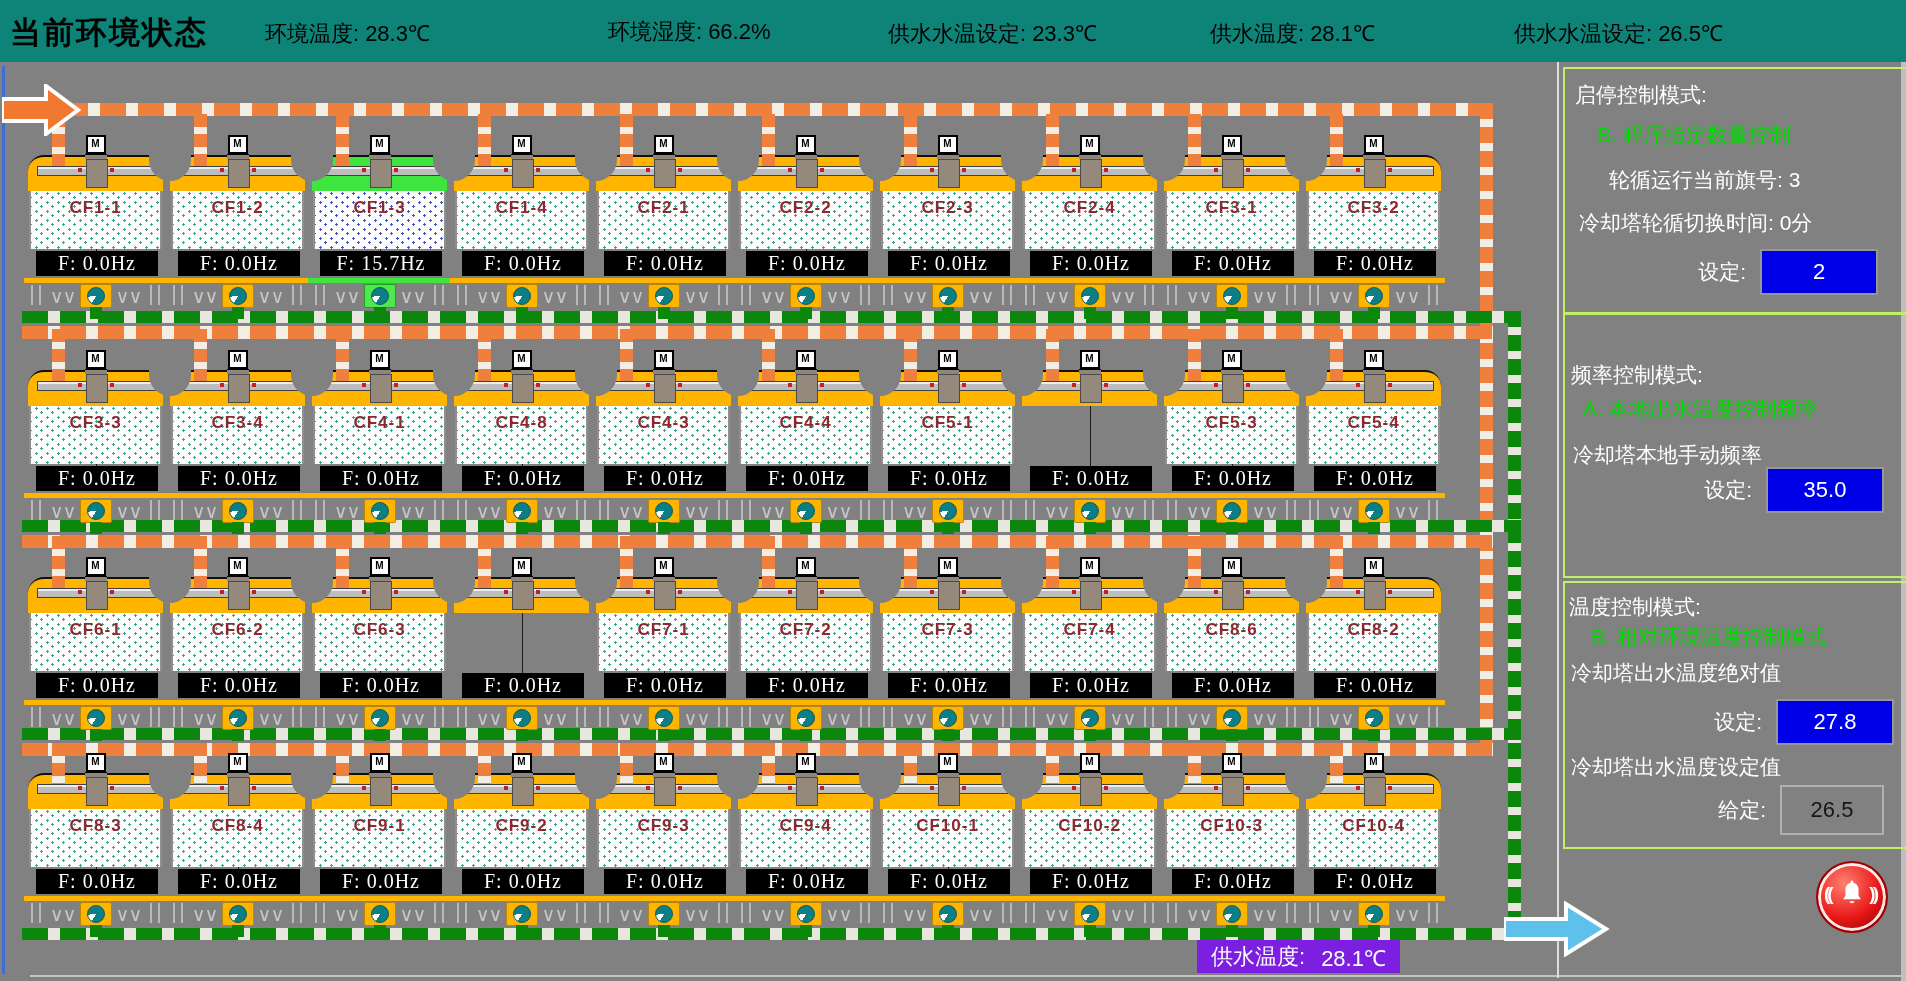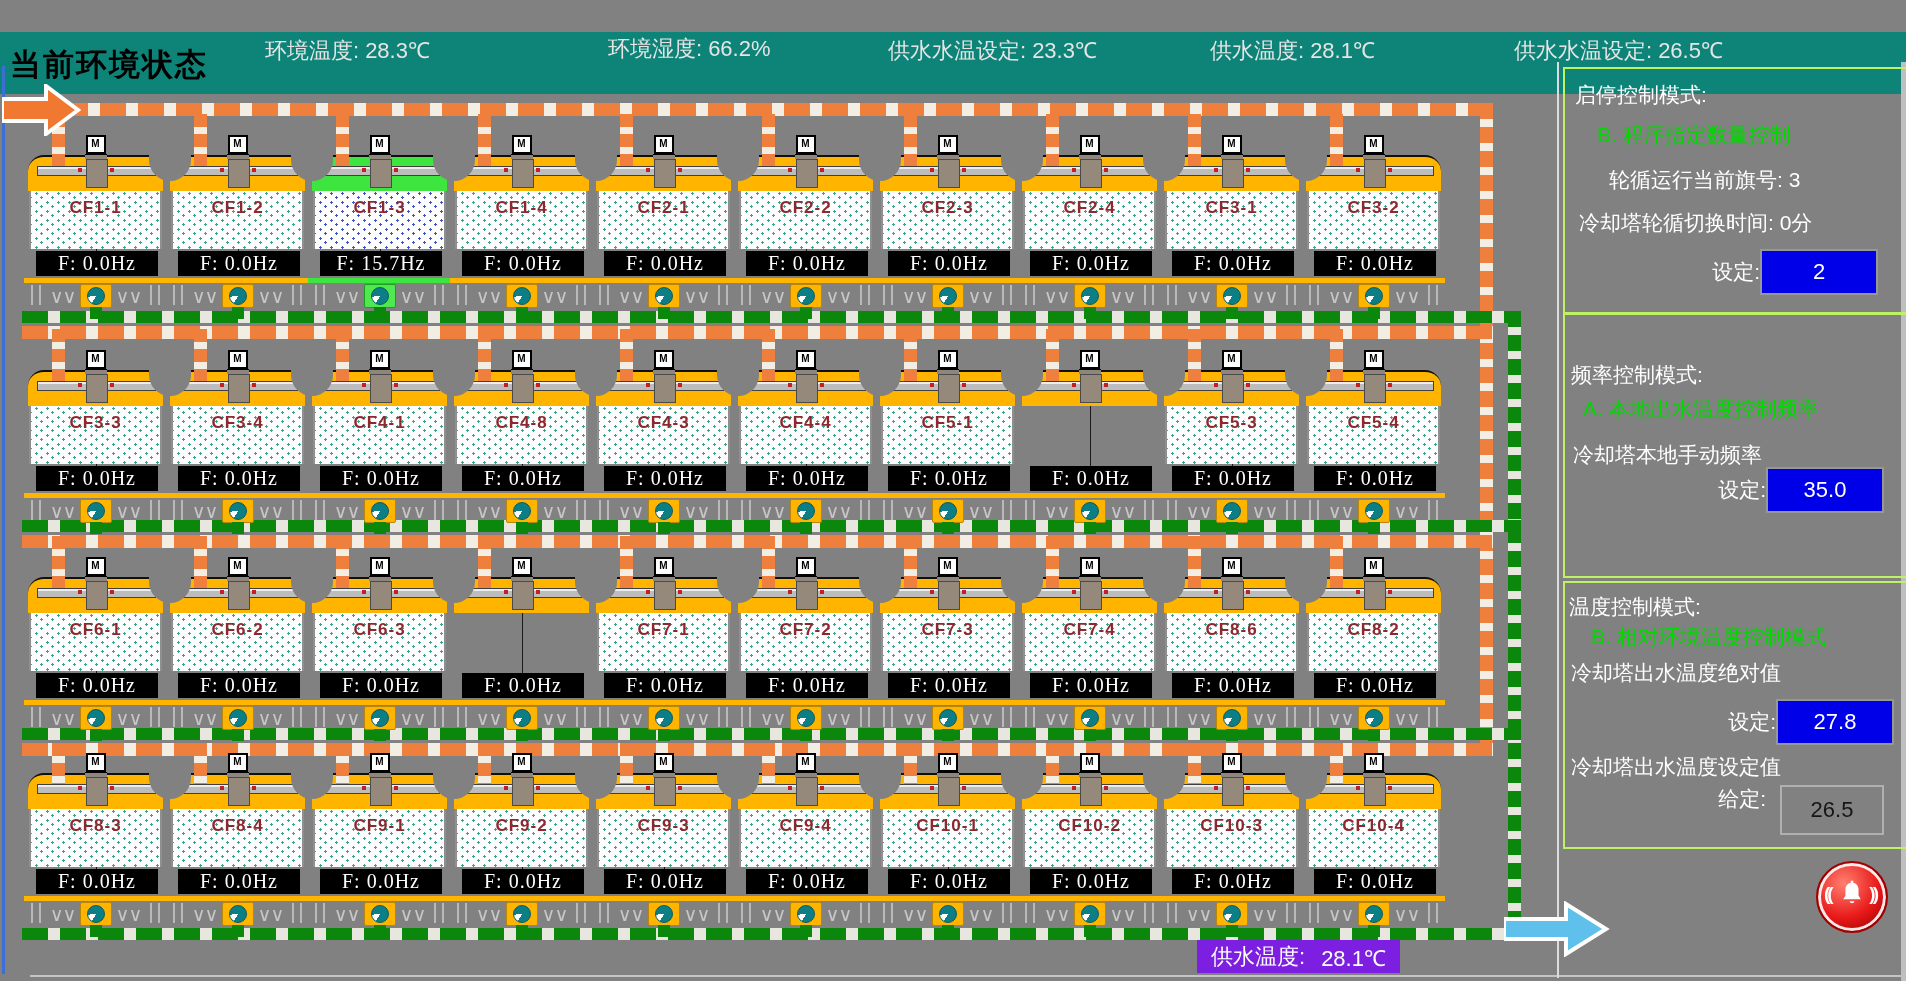--- a/index.html
+++ b/index.html
@@ -1,21 +1,21 @@
 <!DOCTYPE html>
 <html><head>
 <meta charset="utf-8">
 <style>
   html,body{margin:0;padding:0;background:#555;}
   #stage{position:relative;width:1906px;height:981px;background:#818181;overflow:hidden;
          font-family:"Liberation Sans",sans-serif;}
   
-  #hdr{position:absolute;left:0;top:0;width:1906px;height:62px;background:#0E8478;margin-top:32px;}
+  #hdr{position:absolute;left:0;top:0;width:1906px;height:62px;background:#0E8478;}
   #hdr .title{position:absolute;left:10px;top:12px;font-size:31px;font-weight:bold;color:#000;letter-spacing:2px;}
-  .stat{position:absolute;top:2px;font-size:22px;color:#e5e5e5;white-space:nowrap;}
+  .stat{position:absolute;top:17px;font-size:22px;color:#000000;white-space:nowrap;}
   .stat b{font-weight:normal;margin-left:6px;}
   .stat:nth-of-type(2){left:265px;} .stat:nth-of-type(3){left:608px;}
   .stat:nth-of-type(4){left:888px;} .stat:nth-of-type(5){left:1210px;}
   .stat:nth-of-type(6){left:1514px;}
   
   .pipe-h,.pipe-v{position:absolute;}
   .pipe-h.orange{height:13px;background:repeating-linear-gradient(90deg,#EF7F3D 0 26px,#F2EEE4 26px 38px);}
   .pipe-h.green {height:12px;background:repeating-linear-gradient(90deg,#0B870B 0 26px,#E7E7DF 26px 38px);}
   .pipe-v.orange{width:13px;background:repeating-linear-gradient(180deg,#EF7F3D 0 16px,#F2EEE4 16px 24px);}
   .pipe-v.green {width:13px;background:repeating-linear-gradient(180deg,#0B870B 0 16px,#E7E7DF 16px 24px);}
@@ -78,32 +78,32 @@
   #edge-blue{position:absolute;left:2px;top:66px;width:3px;height:908px;background:#3B6FD6;}
   #edge-bottom{position:absolute;left:30px;top:975px;width:1876px;height:2px;background:#C4C4C4;}
   #divider{position:absolute;left:1557px;top:62px;width:2px;height:916px;background:#DCDCDC;}
   #edge-right{position:absolute;left:1901px;top:62px;width:5px;height:919px;background:#BFBFBF;}
   
   .sect{position:absolute;left:1563px;width:334px;border:2px solid #bef264;color:#FFF;font-size:21px;padding-left:21px;}
   #sec1{top:67px;height:243px;} #sec2{top:313px;height:261px;} #sec3{top:581px;height:264px;}
   .sect .p-title{position:absolute;white-space:nowrap;}
   .p-mode{position:absolute;color:#00D800;white-space:nowrap;}
   .p-line{position:absolute;white-space:nowrap;}
-  .setrow{position:absolute;right:20px;display:flex;align-items:center;}
+  .setrow{position:absolute;right:20px;display:flex;align-items:center;gap:14px;}
   .val-box{width:114px;height:42px;background:#0000E8;border:2px solid #979797;color:#FFF;
       font-size:22px;display:flex;align-items:center;justify-content:center;}
   .val-box.gray{background:transparent;border:2px solid #B0B0B0;color:#161616;width:100px;height:46px;}
   #sec1 .p-title{left:10px;top:12px;} #sec1 .p-mode{left:32px;top:52px;}
   #sec1 .l1{left:44px;top:97px;} #sec1 .l2{left:14px;top:140px;} #sec1 .setrow{top:180px;right:42px;}
   #sec2 .p-title{left:6px;top:46px;} #sec2 .p-mode{left:18px;top:80px;}
   #sec2 .l1{left:8px;top:126px;} #sec2 .setrow{top:152px;right:36px;}
   #sec3 .p-title{left:4px;top:10px;} #sec3 .p-mode{left:26px;top:40px;}
   #sec3 .l1{left:6px;top:76px;} #sec3 .setrow{top:116px;right:26px;}
   #sec3 .l2{left:6px;top:170px;} #sec3 .givenrow{top:202px;right:36px;}
-  .givenrow{position:absolute;display:flex;align-items:flex-start;gap:14px;}
+  .givenrow{position:absolute;display:flex;align-items:center;gap:14px;}
   #stop-btn{position:absolute;left:1627px;top:861px;width:172px;height:67px;border-radius:14px;
       background:linear-gradient(180deg,#B9F4AC 0%,#79E379 44%,#2EC42E 48%,#3BD43B 100%);
       border:3px solid #63BD63;box-shadow:inset 0 0 0 3px #CFF9C6,0 0 0 1px #5F5F5F;
       color:#DD1F1F;font-size:33px;letter-spacing:5px;display:flex;align-items:center;justify-content:center;cursor:pointer;}
   #alarm{position:absolute;left:1816px;top:861px;width:68px;height:68px;border-radius:50%;
       background:radial-gradient(circle at 38% 30%,#FF8070,#E81818 55%,#8F0000 96%);
       border:2px solid #A00000;box-shadow:inset 0 0 0 3px rgba(255,255,255,.9);cursor:pointer;}
   #alarm svg{position:absolute;left:20px;top:16px;}
   .wave{position:absolute;top:20px;color:#FFF;font-size:19px;font-weight:bold;letter-spacing:-3px;}
   .wave.wl{left:6px;} .wave.wr{right:10px;}

